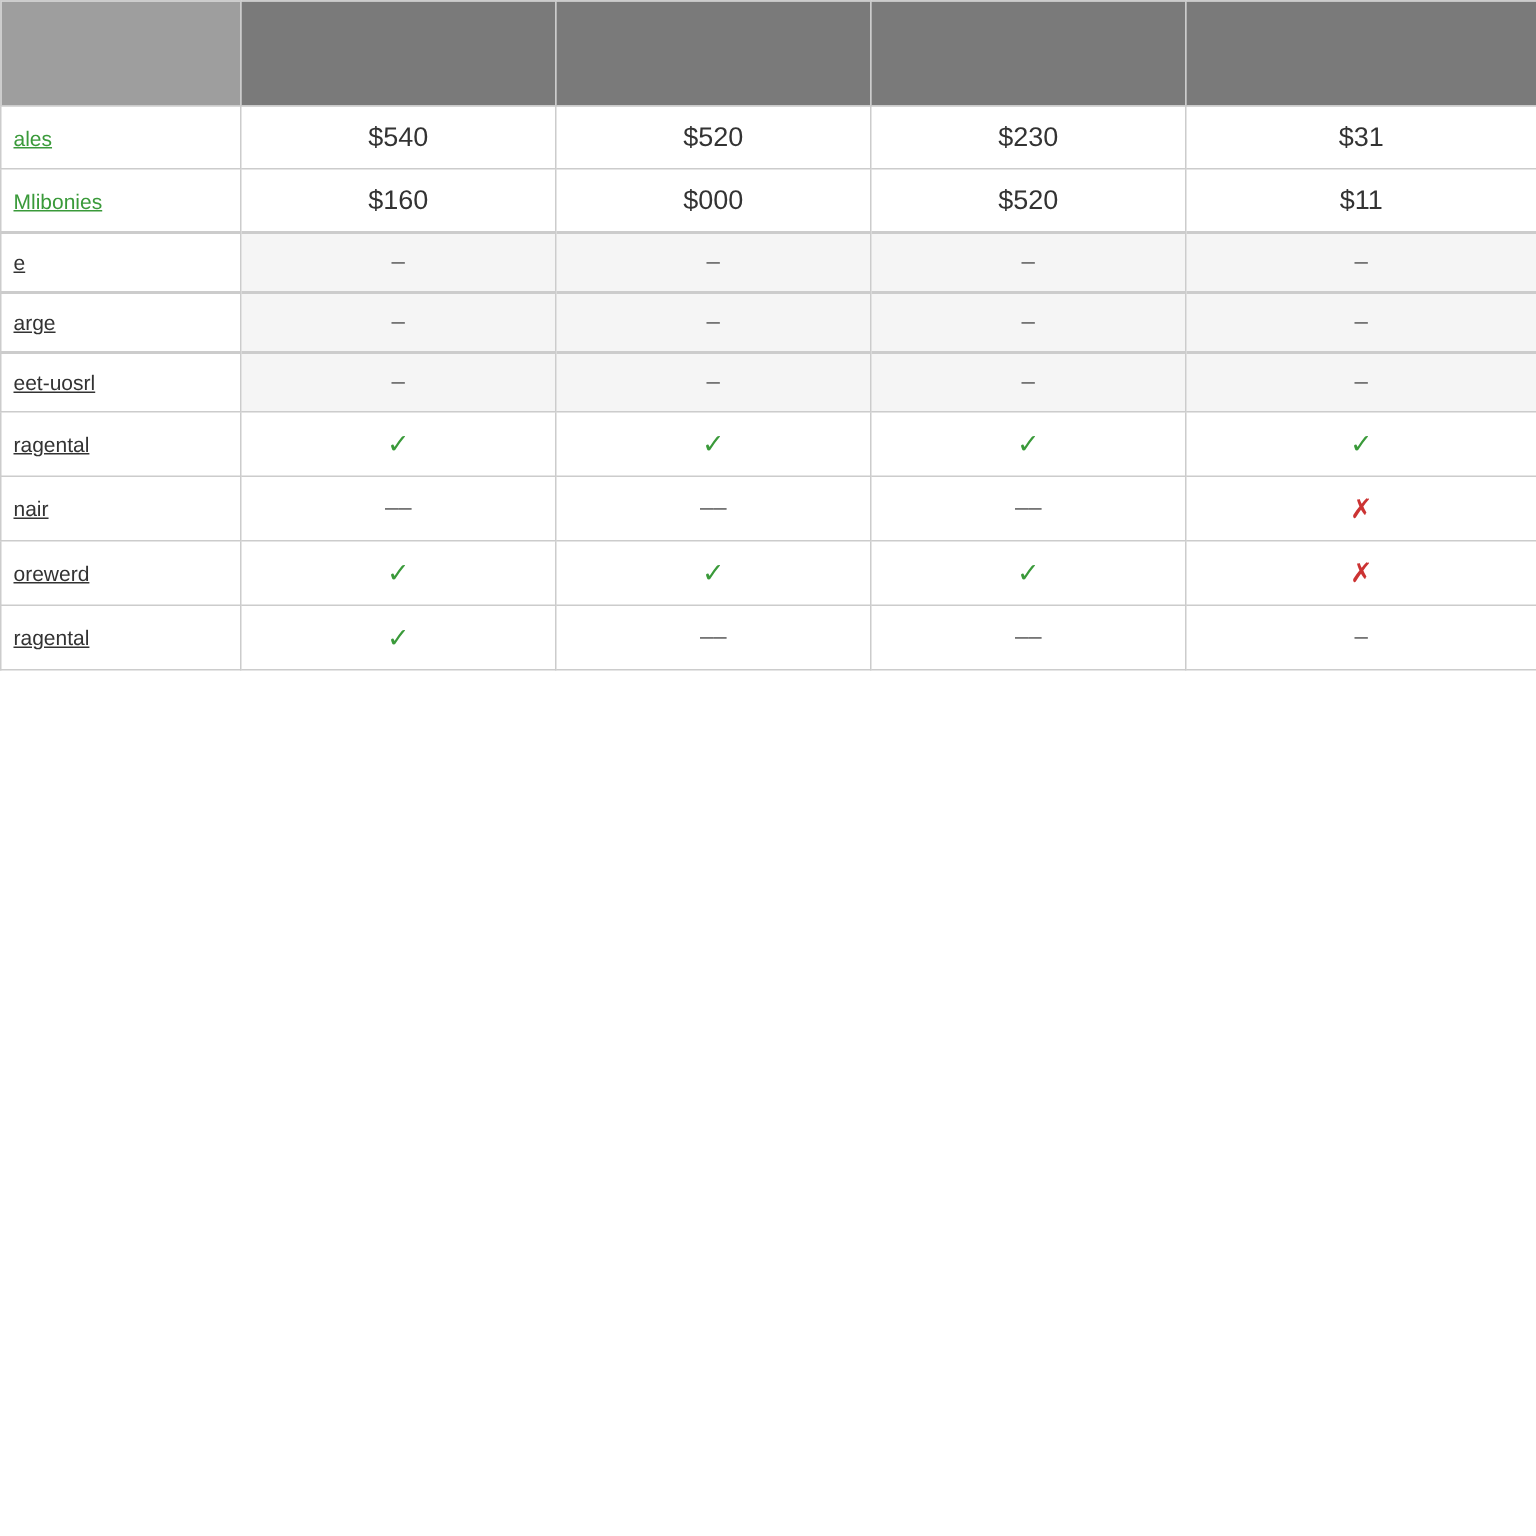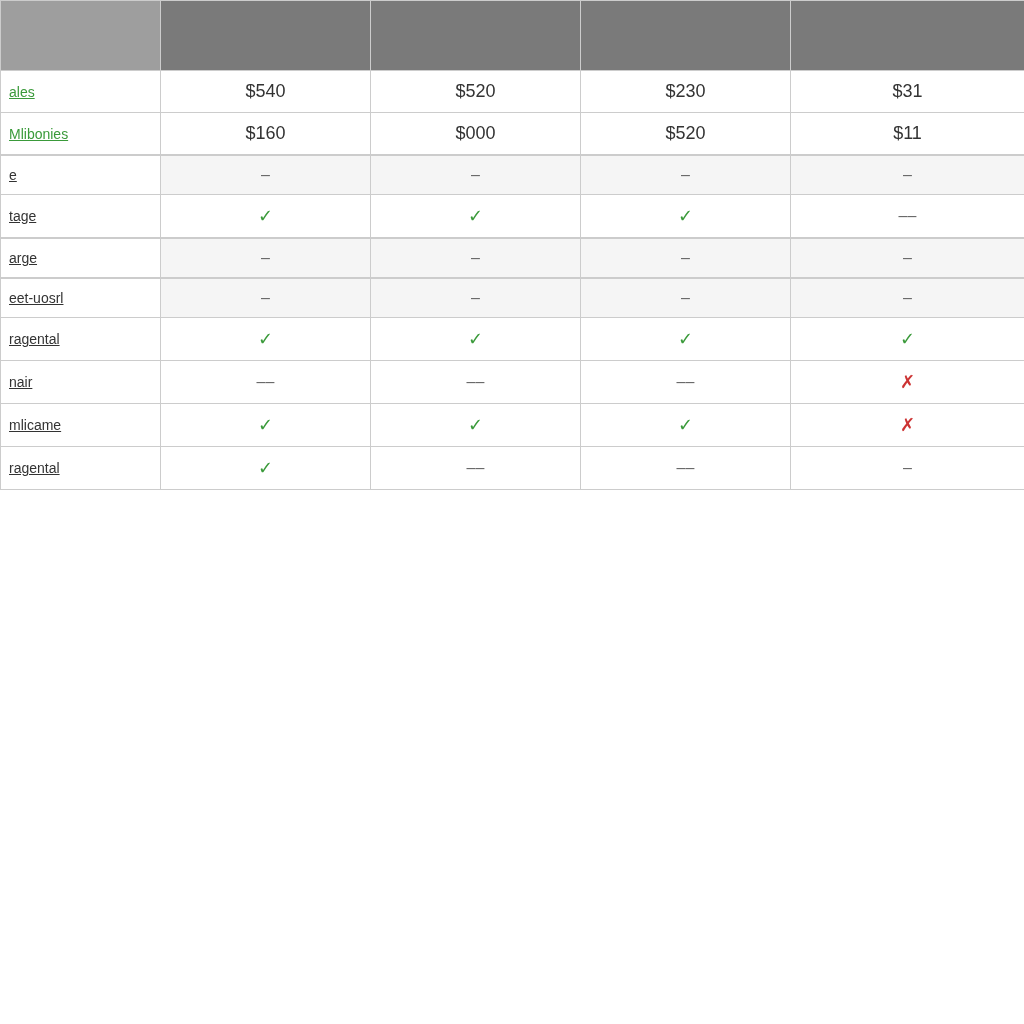--- a/index.html
+++ b/index.html
@@ -112,27 +112,20 @@
         <td>$520</td>
         <td>$11</td>
       </tr>
       <tr class="section-divider">
         <td class="row-label">e</td>
         <td><span class="dash">–</span></td>
         <td><span class="dash">–</span></td>
         <td><span class="dash">–</span></td>
         <td><span class="dash">–</span></td>
       </tr>
-      <tr>
-        <td class="row-label">tage</td>
-        <td><span class="check">✓</span></td>
-        <td><span class="check">✓</span></td>
-        <td><span class="check">✓</span></td>
-        <td><span class="dash">––</span></td>
-      </tr>
       <tr class="section-divider">
         <td class="row-label">arge</td>
         <td><span class="dash">–</span></td>
         <td><span class="dash">–</span></td>
         <td><span class="dash">–</span></td>
         <td><span class="dash">–</span></td>
       </tr>
       <tr class="section-divider">
         <td class="row-label">eet-uosrl</td>
         <td><span class="dash">–</span></td>
@@ -148,21 +141,21 @@
         <td><span class="check">✓</span></td>
       </tr>
       <tr>
         <td class="row-label">nair</td>
         <td><span class="dash">––</span></td>
         <td><span class="dash">––</span></td>
         <td><span class="dash">––</span></td>
         <td><span class="cross">✗</span></td>
       </tr>
       <tr>
-        <td class="row-label">mlicame</td>
+        <td class="row-label">orewerd</td>
         <td><span class="check">✓</span></td>
         <td><span class="check">✓</span></td>
         <td><span class="check">✓</span></td>
         <td><span class="cross">✗</span></td>
       </tr>
       <tr>
         <td class="row-label">ragental</td>
         <td><span class="check">✓</span></td>
         <td><span class="dash">––</span></td>
         <td><span class="dash">––</span></td>

